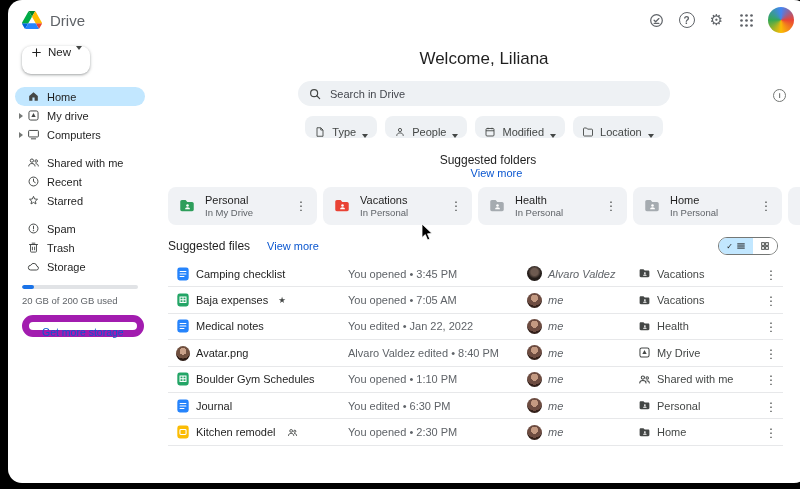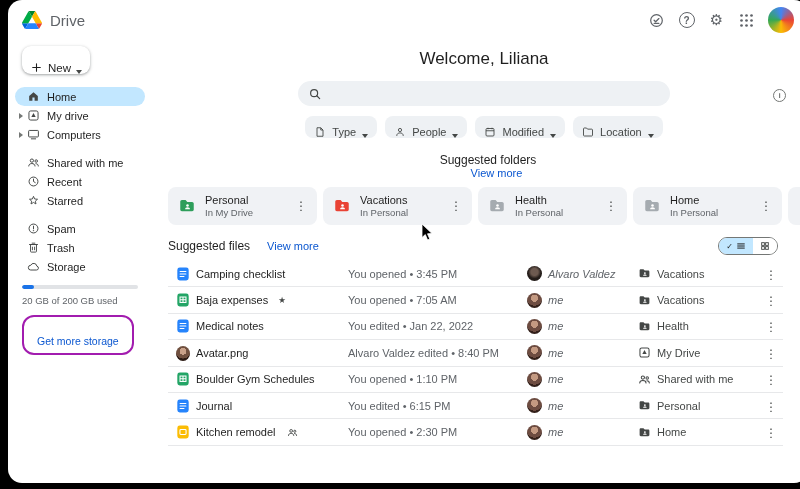--- a/index.html
+++ b/index.html
@@ -19,37 +19,37 @@
   .avatar-face { width:100%; height:100%; border-radius:50%;
      background: radial-gradient(circle at 50% 34%, #caa68c 0 26%, #7a5546 27% 58%, #2e1a14 59%); }
 
   
   .page-body { display:flex; }
   .sidebar { width:152px; flex:none; padding-top:3px; }
   .main { flex:1; position:relative; }
 
   
   .new-btn { margin:3px 0 0 14px; height:28px; width:68px; background:#fff; border:none; border-radius:9px;
-     display:flex; align-items:flex-end; justify-content:center; gap:5px; cursor:pointer;
+     display:flex; align-items:flex-start; justify-content:center; gap:5px; cursor:pointer;
      box-shadow:0 1px 2px rgba(60,64,67,.3), 0 1px 3px 1px rgba(60,64,67,.15); }
   .new-btn span { font-size:11.5px; color:#1f1f1f; font-weight:500; }
   .nav { margin-top:13px; }
   .nav-group { margin-bottom:9px; }
   .nav-item { display:flex; align-items:center; height:19px; margin:0 15px 0 7px; padding-left:4px;
      border-radius:10px; cursor:pointer; gap:0; }
   .nav-item.active { background:#c2e7ff; }
   .caret-slot { width:8px; display:flex; align-items:center; }
   .exp-caret { width:0; height:0; border-top:3.5px solid transparent; border-bottom:3.5px solid transparent; border-left:4.5px solid #747775; }
   .nav-ic { width:13px; height:13px; flex:none; display:flex; }
   .nav-label { font-size:11px; color:#1f1f1f; font-weight:500; margin-left:7px; white-space:nowrap; }
   .storage-box { margin:4px 14px 0 14px; }
   .storage-track { height:4px; border-radius:2px; background:#e1e3e6; width:116px; overflow:hidden; }
   .storage-fill { height:100%; background:#1a73e8; border-radius:2px; }
   .storage-text { margin-top:6px; font-size:9.5px; color:#5f6368; white-space:nowrap; }
-  .storage-btn { margin-top:9px; height:18px; padding:18px 13px; border:2px solid #a21caf; border-radius:12px;
+  .storage-btn { margin-top:9px; height:18px; padding:4px 13px; border:7px solid #a21caf; border-radius:12px;
      background:#fff; color:#0b57d0; font-size:10.5px; font-weight:500; cursor:pointer; font-family:"Liberation Sans", sans-serif; }
 
   
   .welcome { margin-top:9px; text-align:center; font-size:17px; color:#1f1f1f; }
   .info-btn { position:absolute; top:49px; right:22px; width:13px; height:13px; border:1.2px solid #747775; border-radius:50%;
      color:#747775; font-size:8px; line-height:11px; text-align:center; font-weight:700; cursor:pointer; }
   .search-wrap { margin:12px auto 0 auto; width:372px; height:25px; background:#eef1f4; border-radius:13px;
      display:flex; align-items:center; padding:0 10px; gap:8px; }
   .search-wrap input { border:none; outline:none; background:transparent; font-size:11px; color:#1f1f1f; width:100%;
      font-family:"Liberation Sans", sans-serif; }
@@ -286,20 +286,21 @@
       <div class="welcome">Welcome, Liliana</div>
       <div class="info-btn">i</div>
 
       <div class="search-wrap">
         <span style="display:flex">
           <svg width="14" height="14" viewBox="0 0 24 24" fill="none" stroke="#444746" stroke-width="2">
               <circle cx="10.5" cy="10.5" r="6"></circle>
               <path d="M15 15l5 5" stroke-linecap="round"></path>
             </svg>
         </span>
+        <input type="text" placeholder="Search in Drive" style="">
       </div>
 
       <div class="chips-row">
         <div class="chip">
           <span style="display:flex">
               <svg width="12" height="12" viewBox="0 0 24 24" fill="none" stroke="#444746" stroke-width="1.8">
                 <path d="M6 3.5h7.5L18 8v12.5H6z" stroke-linejoin="round"></path>
                 <path d="M13.5 3.5V8H18"></path>
               </svg>
             </span>
@@ -576,21 +577,21 @@
           <div class="frow">
             <span class="col-name">
               <span class="f-ic">
                   <svg viewBox="0 0 16 16" width="14" height="14">
                     <rect x="1.5" y="0.5" width="13" height="15" rx="2.8" fill="#2684fc"></rect>
                     <path d="M4.7 5.2h6.6M4.7 8h6.6M4.7 10.8h4.4" stroke="#fff" stroke-width="1.25" stroke-linecap="round"></path>
                   </svg>
                 </span>
               <span class="fname">Journal</span>
             </span>
-            <span class="col-activity">You edited • 6:15 PM</span>
+            <span class="col-activity">You edited • 6:30 PM</span>
             <span class="col-owner">
               <span class="avatar-sm avatar-me"></span>
               <span class="owner-name">me</span>
             </span>
             <span class="col-location">
               <span class="loc-ic">
                   <svg viewBox="0 0 24 24" width="13" height="13">
                     <path d="M3 6.2C3 5 4 4 5.2 4h4.9l2.3 2.6h6.4C20 6.6 21 7.6 21 8.8v8C21 18 20 19 18.8 19H5.2C4 19 3 18 3 16.8z" fill="#444746"></path>
                     <circle cx="12.7" cy="11.2" r="1.7" fill="#fff"></circle>
                     <path d="M9.5 16.3c0-1.7 1.4-2.6 3.2-2.6s3.2.9 3.2 2.6z" fill="#fff"></path>

